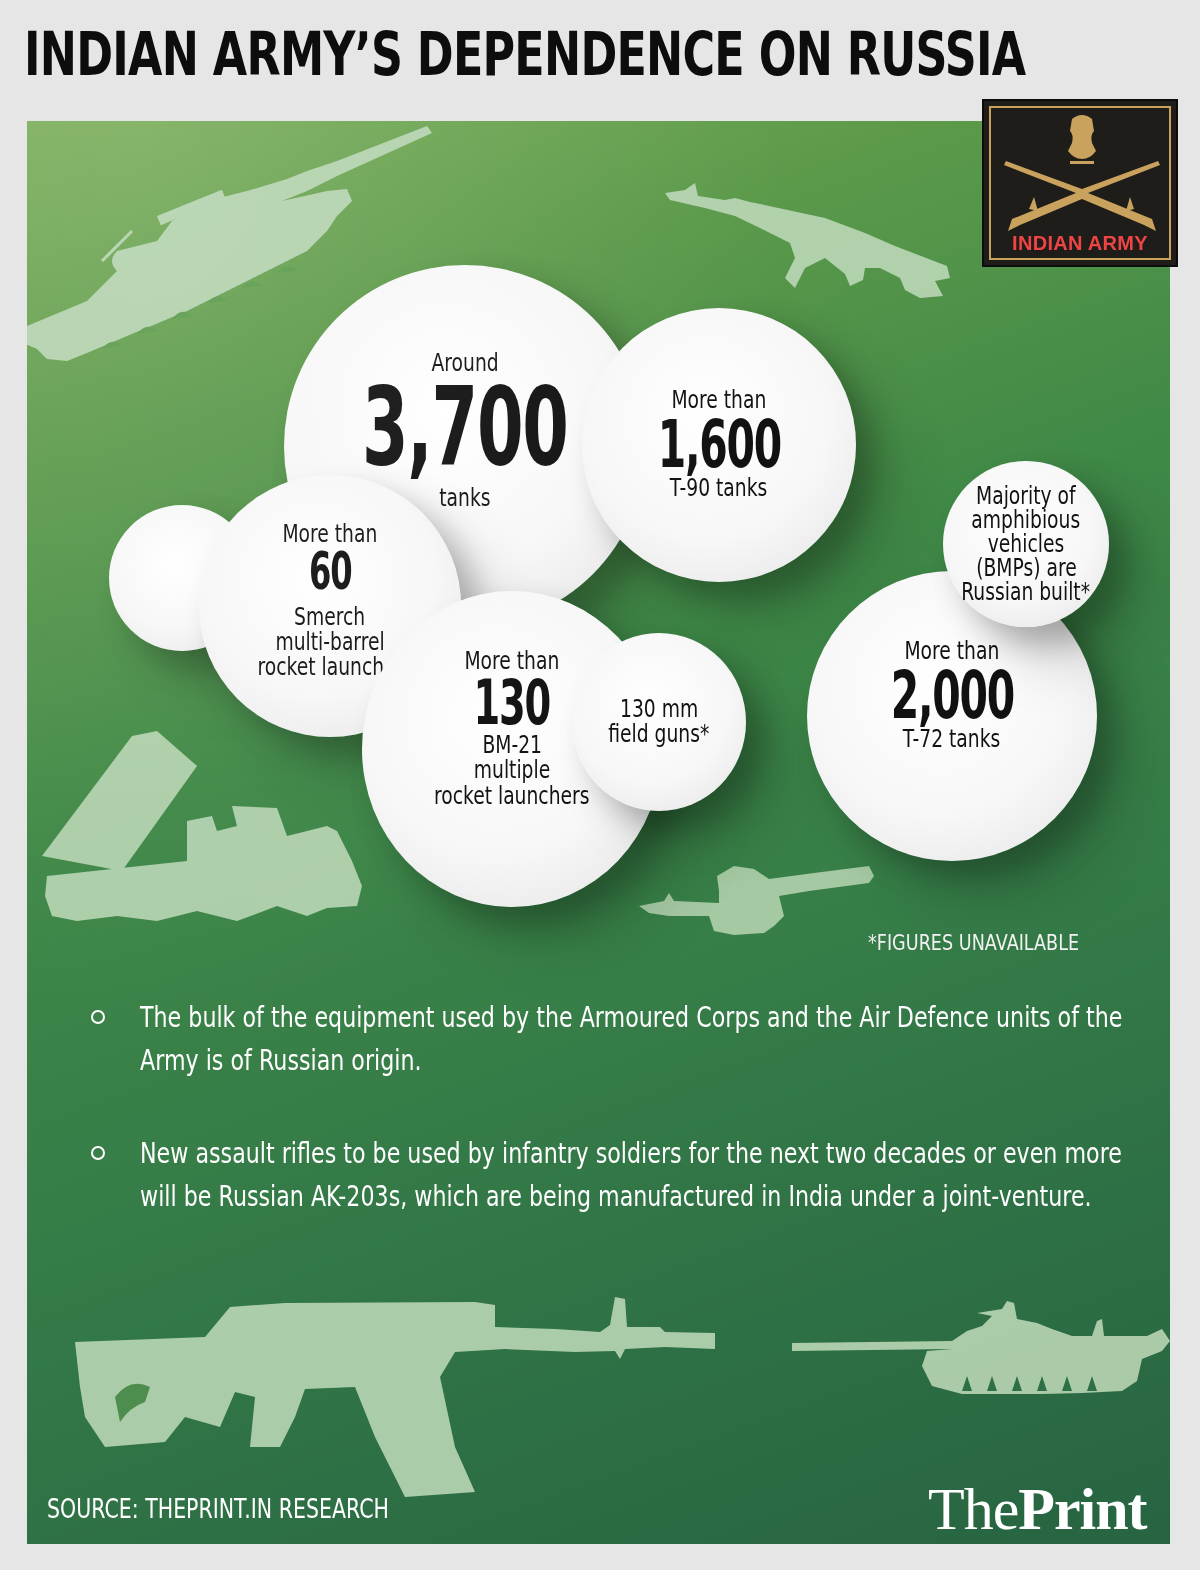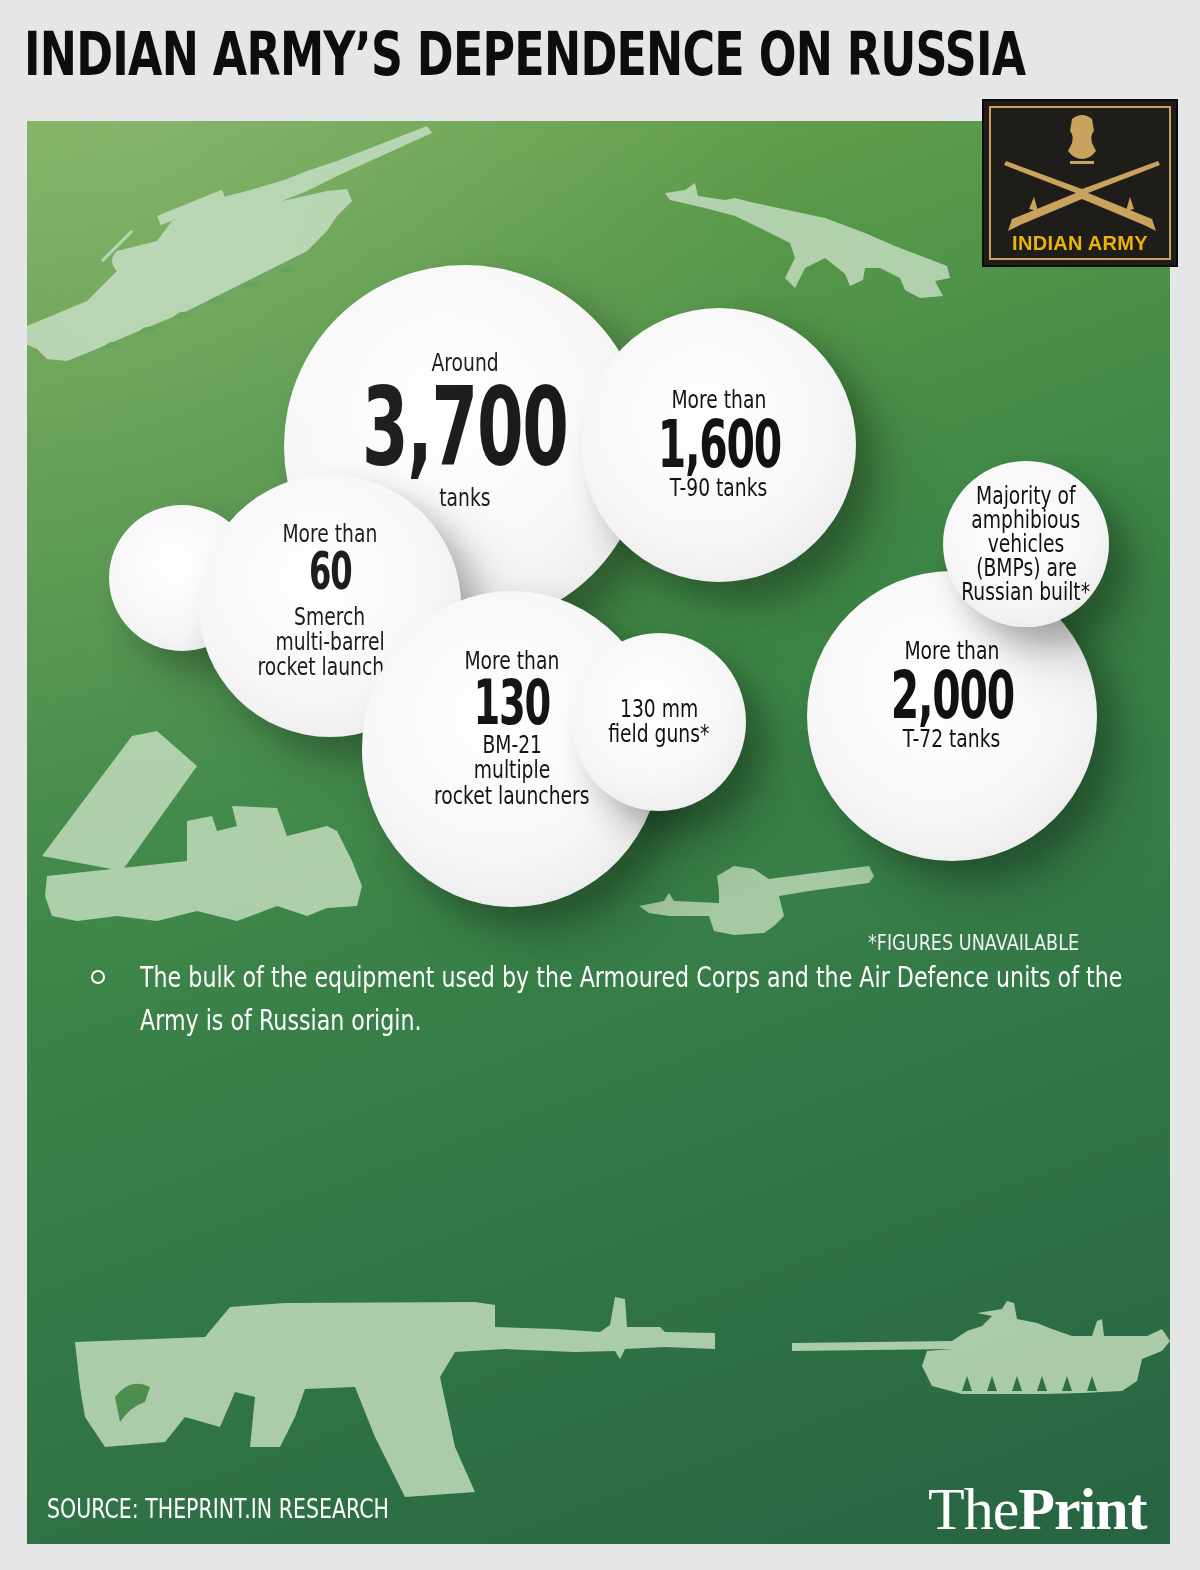--- a/index.html
+++ b/index.html
@@ -30,21 +30,21 @@
 
   .badge {
     position: absolute; left: 982px; top: 99px; width: 196px; height: 168px;
     background: #1e1d1a; border: 2px solid #0c0c0c; z-index: 5;
   }
   .badge-inner {
     position: absolute; inset: 5px; border: 2px solid #c9a25d;
   }
   .badge-label {
     position: absolute; left: 0; right: 0; bottom: 10px; text-align: center;
-    color: #eab308; font-family: "Liberation Sans", sans-serif; font-weight: bold; font-size: 20px;
+    color: #ef4444; font-family: "Liberation Sans", sans-serif; font-weight: bold; font-size: 20px;
     letter-spacing: 0.3px;
   }
   .badge svg { position: absolute; left: 0; top: 0; }
 
   .bubble {
     position: absolute; border-radius: 50%;
     background: radial-gradient(circle at 45% 40%, #ffffff 0%, #f7f7f7 55%, #e9e9e9 85%, #dcdcdc 100%);
     box-shadow: 18px 18px 30px rgba(0,0,0,0.25), 40px 40px 60px rgba(0,0,0,0.12);
     text-align: center; color: #111;
     display: flex; flex-direction: column; align-items: center; justify-content: center;
@@ -56,21 +56,21 @@
   }
   .lbl { font-size: 24px; }
   .num { font-family: "DejaVu Sans", sans-serif; font-weight: bold; transform: scaleX(0.62); letter-spacing: -2px; line-height: 0.95; }
 
   .footnote {
     position: absolute; left: 868px; top: 930px; color: #f2f2f2;
     font-family: "DejaVu Sans", sans-serif; font-size: 22px;
     transform: scaleX(0.8); transform-origin: left top; white-space: nowrap;
   }
 
-  .bullets { position: absolute; left: 88px; top: 956px; width: 1060px; color: #fff; }
+  .bullets { position: absolute; left: 88px; top: 996px; width: 1060px; color: #fff; }
   .bullet { position: relative; padding-left: 52px; margin-bottom: 50px; }
   .bullet-mark {
     position: absolute; left: 3px; top: 14px; width: 14px; height: 14px; border: 2px solid #fff; border-radius: 50%;
   }
   .bullet-text {
     font-family: "DejaVu Sans", sans-serif; font-size: 29px; line-height: 43px;
     display: block; width: 1300px;
     transform: scaleX(0.765); transform-origin: left top;
   }
 
@@ -226,16 +226,20 @@
   <div class="badge-label">INDIAN ARMY</div>
 </div>
 
 <div class="footnote">*FIGURES UNAVAILABLE</div>
 
 <div class="bullets">
   <div class="bullet">
     <span class="bullet-mark"></span>
     <span class="bullet-text">The bulk of the equipment used by the Armoured Corps and the Air Defence units of the Army is of Russian origin.</span>
   </div>
+  <div class="bullet">
+    <span class="bullet-mark"></span>
+    <span class="bullet-text">New assault rifles to be used by infantry soldiers for the next two decades or even more will be Russian AK-203s, which are being manufactured in India under a joint-venture.</span>
+  </div>
 </div>
 
 <div class="source">SOURCE: THEPRINT.IN RESEARCH</div>
 <div class="logo"><span>The</span><b>Print</b></div>
 
 </body></html>

